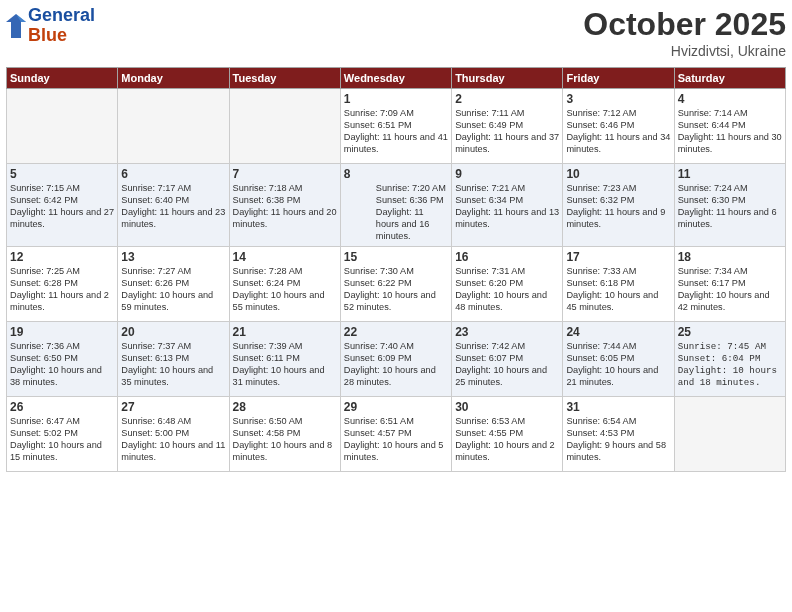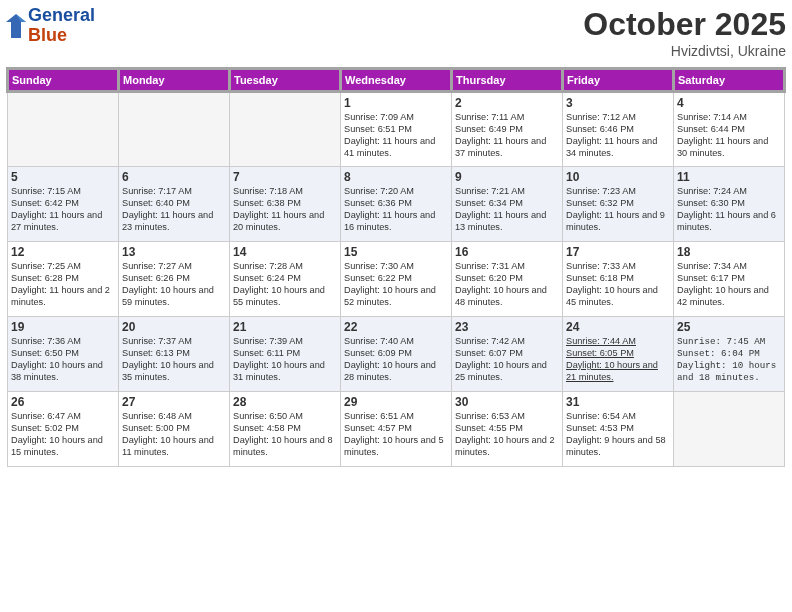--- a/index.html
+++ b/index.html
@@ -52,27 +52,27 @@
     .subtitle {
       font-size: 14px;
       color: #555;
     }
     .calendar {
       width: 100%;
       border-collapse: collapse;
       font-size: 10px;
     }
     .calendar th {
-      background: #a21caf;
+      background: #7f1d1d;
       color: white;
       padding: 4px 3px;
       text-align: left;
       font-size: 11px;
       font-weight: bold;
-      border: 3px solid #a3a3a3;
+      border: 1px solid #a3a3a3;
     }
     .calendar td {
       border: 1px solid #ccc;
       vertical-align: top;
       padding: 3px;
       width: 110px;
       min-height: 75px;
       height: 75px;
       background: #fff;
     }
@@ -171,21 +171,21 @@
 Daylight: 11 hours and 23 minutes.</div>
           </td>
           <td>
             <div class="day-num">7</div>
             <div class="day-info" style="white-space: pre-line;">Sunrise: 7:18 AM
 Sunset: 6:38 PM
 Daylight: 11 hours and 20 minutes.</div>
           </td>
           <td>
             <div class="day-num">8</div>
-            <div class="day-info" style="white-space: pre-line;">Sunrise: 7:20 AM
+            <div class="day-info" style="white-space: pre-line; margin-left: 32px;">Sunrise: 7:20 AM
 Sunset: 6:36 PM
 Daylight: 11 hours and 16 minutes.</div>
           </td>
           <td>
             <div class="day-num">9</div>
             <div class="day-info" style="white-space: pre-line;">Sunrise: 7:21 AM
 Sunset: 6:34 PM
 Daylight: 11 hours and 13 minutes.</div>
           </td>
           <td>
@@ -271,21 +271,21 @@
 Daylight: 10 hours and 28 minutes.</div>
           </td>
           <td>
             <div class="day-num">23</div>
             <div class="day-info" style="white-space: pre-line;">Sunrise: 7:42 AM
 Sunset: 6:07 PM
 Daylight: 10 hours and 25 minutes.</div>
           </td>
           <td>
             <div class="day-num">24</div>
-            <div class="day-info" style="white-space: pre-line; text-decoration: underline;">Sunrise: 7:44 AM
+            <div class="day-info" style="white-space: pre-line;">Sunrise: 7:44 AM
 Sunset: 6:05 PM
 Daylight: 10 hours and 21 minutes.</div>
           </td>
           <td>
             <div class="day-num">25</div>
             <div class="day-info" style="white-space: pre-line; font-family: Liberation Mono, monospace;">Sunrise: 7:45 AM
 Sunset: 6:04 PM
 Daylight: 10 hours and 18 minutes.</div>
           </td>
         </tr>

